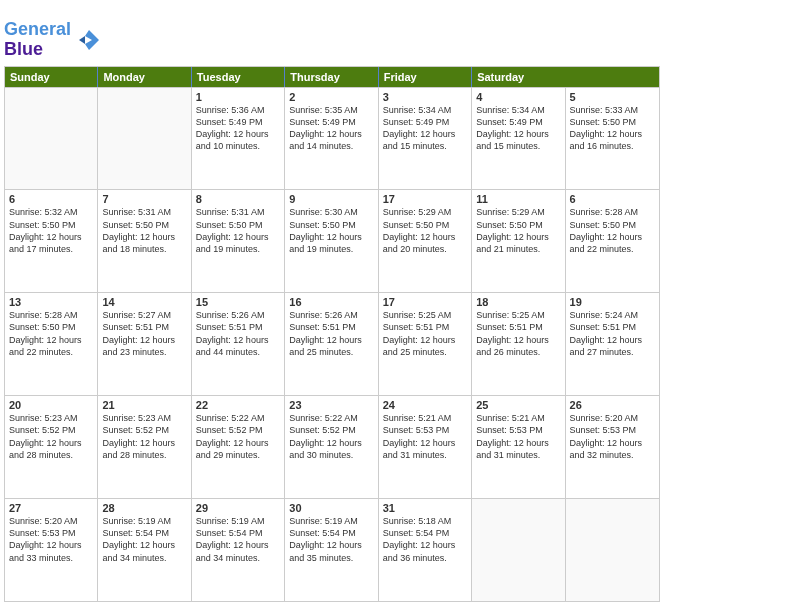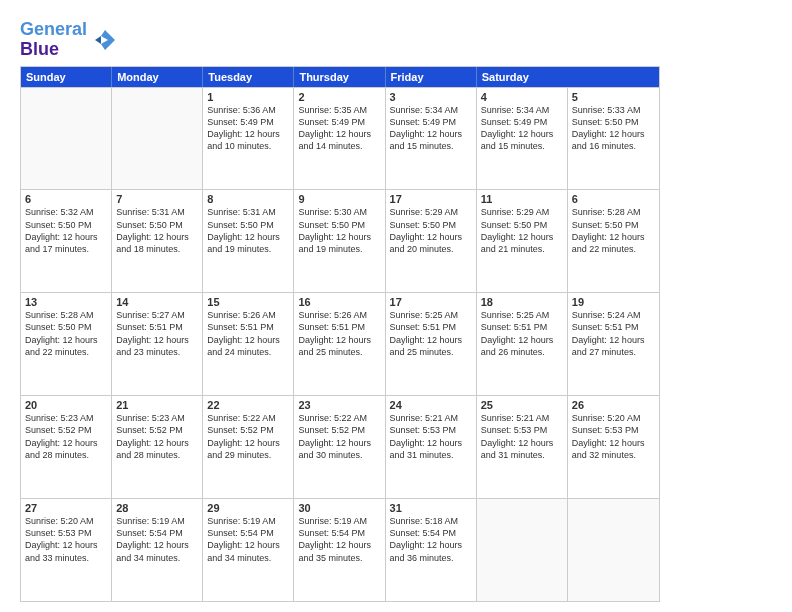--- a/index.html
+++ b/index.html
@@ -6,21 +6,21 @@
     body {
       font-family: Arial, sans-serif;
       background: #fff;
       width: 792px;
       height: 612px;
       overflow: hidden;
     }
     .page {
       width: 680px;
       height: 612px;
-      padding: 16px 20px 10px 20px;
+      padding: 16px 20px 10px 4px;
       display: flex;
       flex-direction: column;
       border-radius: 10px;
     }
     .header {
       display: flex;
       align-items: flex-start;
       justify-content: space-between;
       margin-bottom: 6px;
     }
@@ -59,21 +59,21 @@
     }
     .calendar {
       flex: 1;
       display: flex;
       flex-direction: column;
       border: 1px solid #ccc;
     }
     .cal-header-row {
       display: grid;
       grid-template-columns: repeat(7, 1fr);
-      background: #1d4ed8;
+      background: #4d7c0f;
     }
     .cal-header-cell {
       color: #fff;
       font-size: 11px;
       font-weight: bold;
       padding: 4px 5px;
       text-align: left;
       border-right: 1px solid #5580cc;
     }
     .cal-header-cell:last-child { border-right: none; }
@@ -249,21 +249,21 @@
             <div class="cell-line">Sunrise: 5:27 AM</div>
             <div class="cell-line">Sunset: 5:51 PM</div>
             <div class="cell-line">Daylight: 12 hours</div>
             <div class="cell-line">and 23 minutes.</div>
           </div>
           <div class="cal-cell">
             <span class="day-num">15</span>
             <div class="cell-line">Sunrise: 5:26 AM</div>
             <div class="cell-line">Sunset: 5:51 PM</div>
             <div class="cell-line">Daylight: 12 hours</div>
-            <div class="cell-line">and 24 minutes.</div>
+            <div class="cell-line">and 44 minutes.</div>
           </div>
           <div class="cal-cell">
             <span class="day-num">16</span>
             <div class="cell-line">Sunrise: 5:26 AM</div>
             <div class="cell-line">Sunset: 5:51 PM</div>
             <div class="cell-line">Daylight: 12 hours</div>
             <div class="cell-line">and 25 minutes.</div>
           </div>
           <div class="cal-cell">
             <span class="day-num">17</span>

